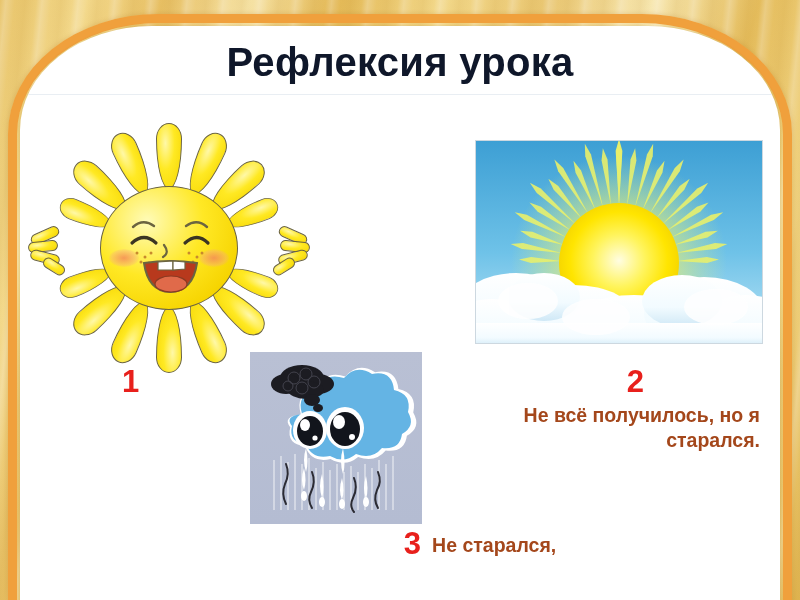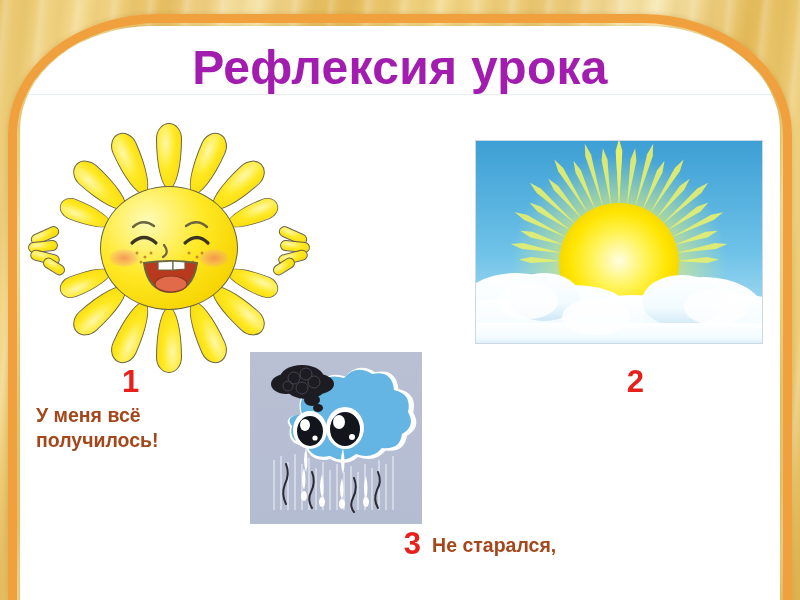--- a/index.html
+++ b/index.html
@@ -80,23 +80,23 @@
     overflow: hidden;
   }
 
   
   .title {
     position: absolute;
     left: 0;
     top: 14px;
     width: 100%;
     text-align: center;
-    font-size: 48px;
+    font-size: 40px;
     font-weight: bold;
-    color: #a21caf;
+    color: #0f172a;
     letter-spacing: 0.3px;
     text-shadow: 0 1px 0 rgba(255,255,255,0.7);
     white-space: nowrap;
   }
 
   
   .title-rule {
     position: absolute;
     left: 4px;
     top: 68px;
@@ -479,25 +479,25 @@
               <circle cx="56" cy="22" r="6"></circle>
             <circle cx="64" cy="30" r="6"></circle>
               <circle cx="38" cy="34" r="5"></circle>
             <circle cx="52" cy="36" r="6"></circle>
           </g>
         </svg>
       </div>
 
       <div class="caption" id="caption-1">
         <span class="num">1</span>
-        <span class="txt">У меня всё получилось!</span>
       </div>
 
       <div class="caption" id="caption-2">
         <span class="num">2</span>
+        <span class="txt">Не всё получилось, но я старался.</span>
       </div>
 
       <div class="caption" id="caption-3">
         <span class="row-one">
           <span class="num">3</span><span class="txt">Не старался,</span>
         </span>
       </div>
 
     </div>
   </div>

